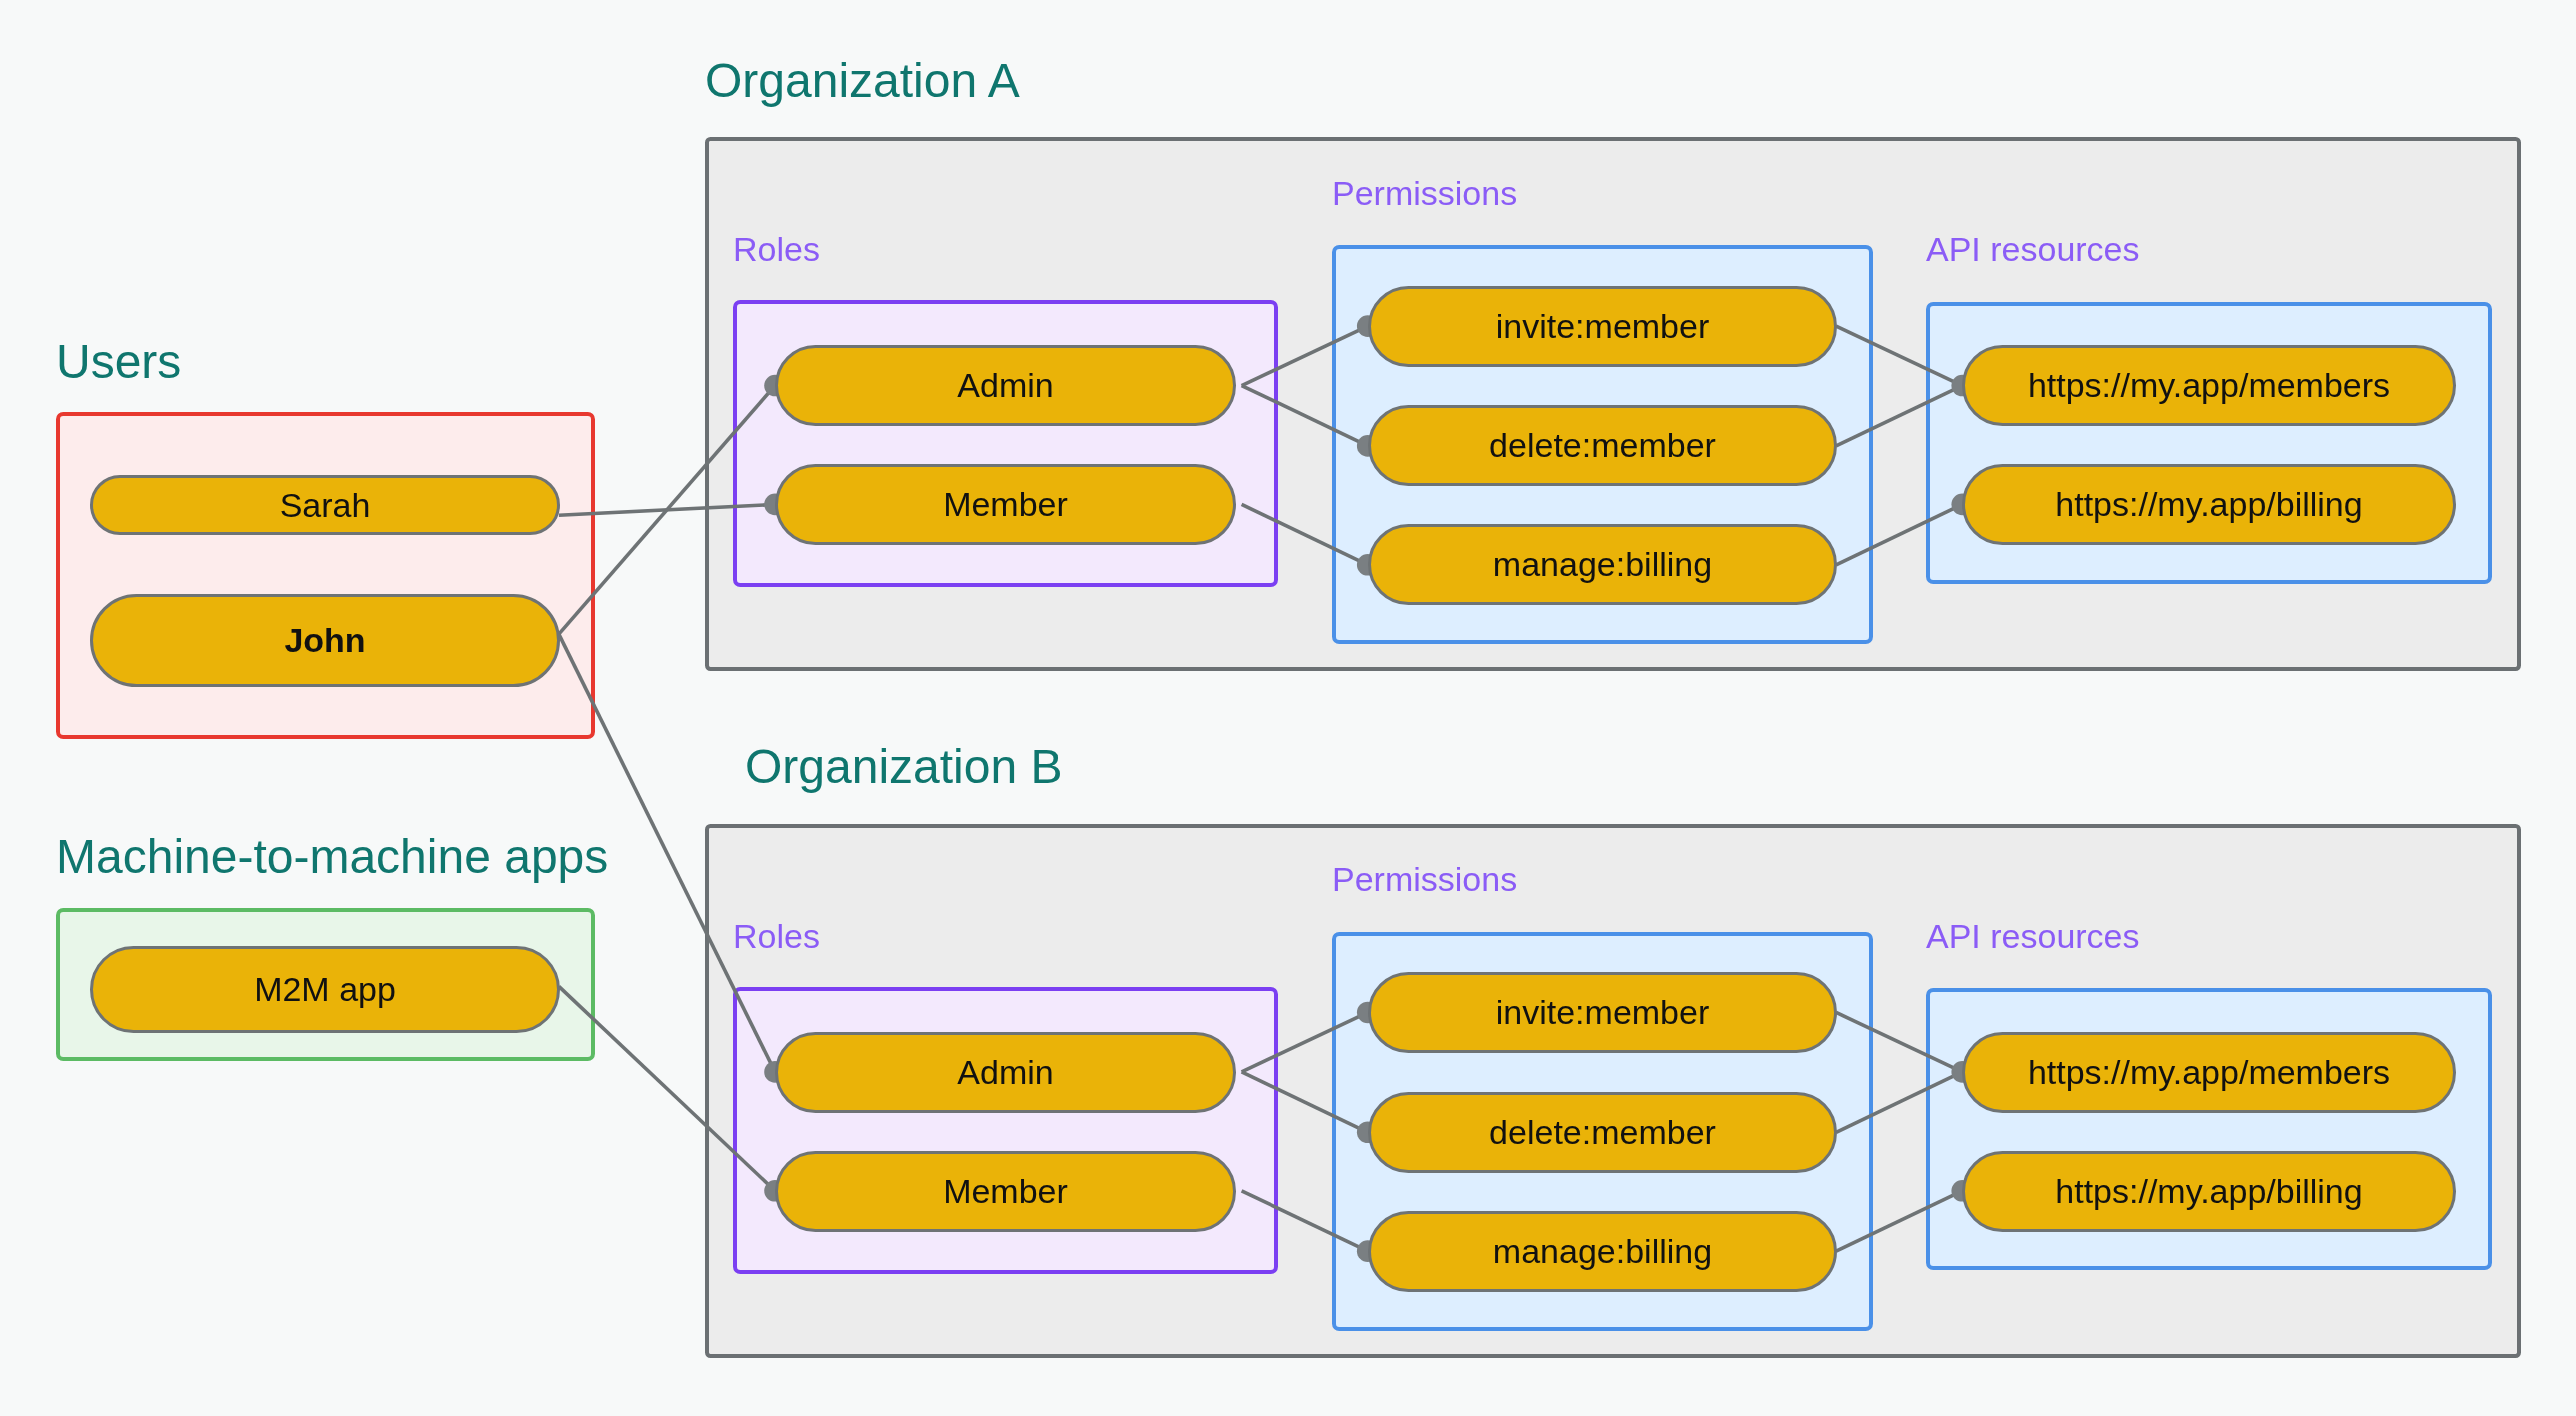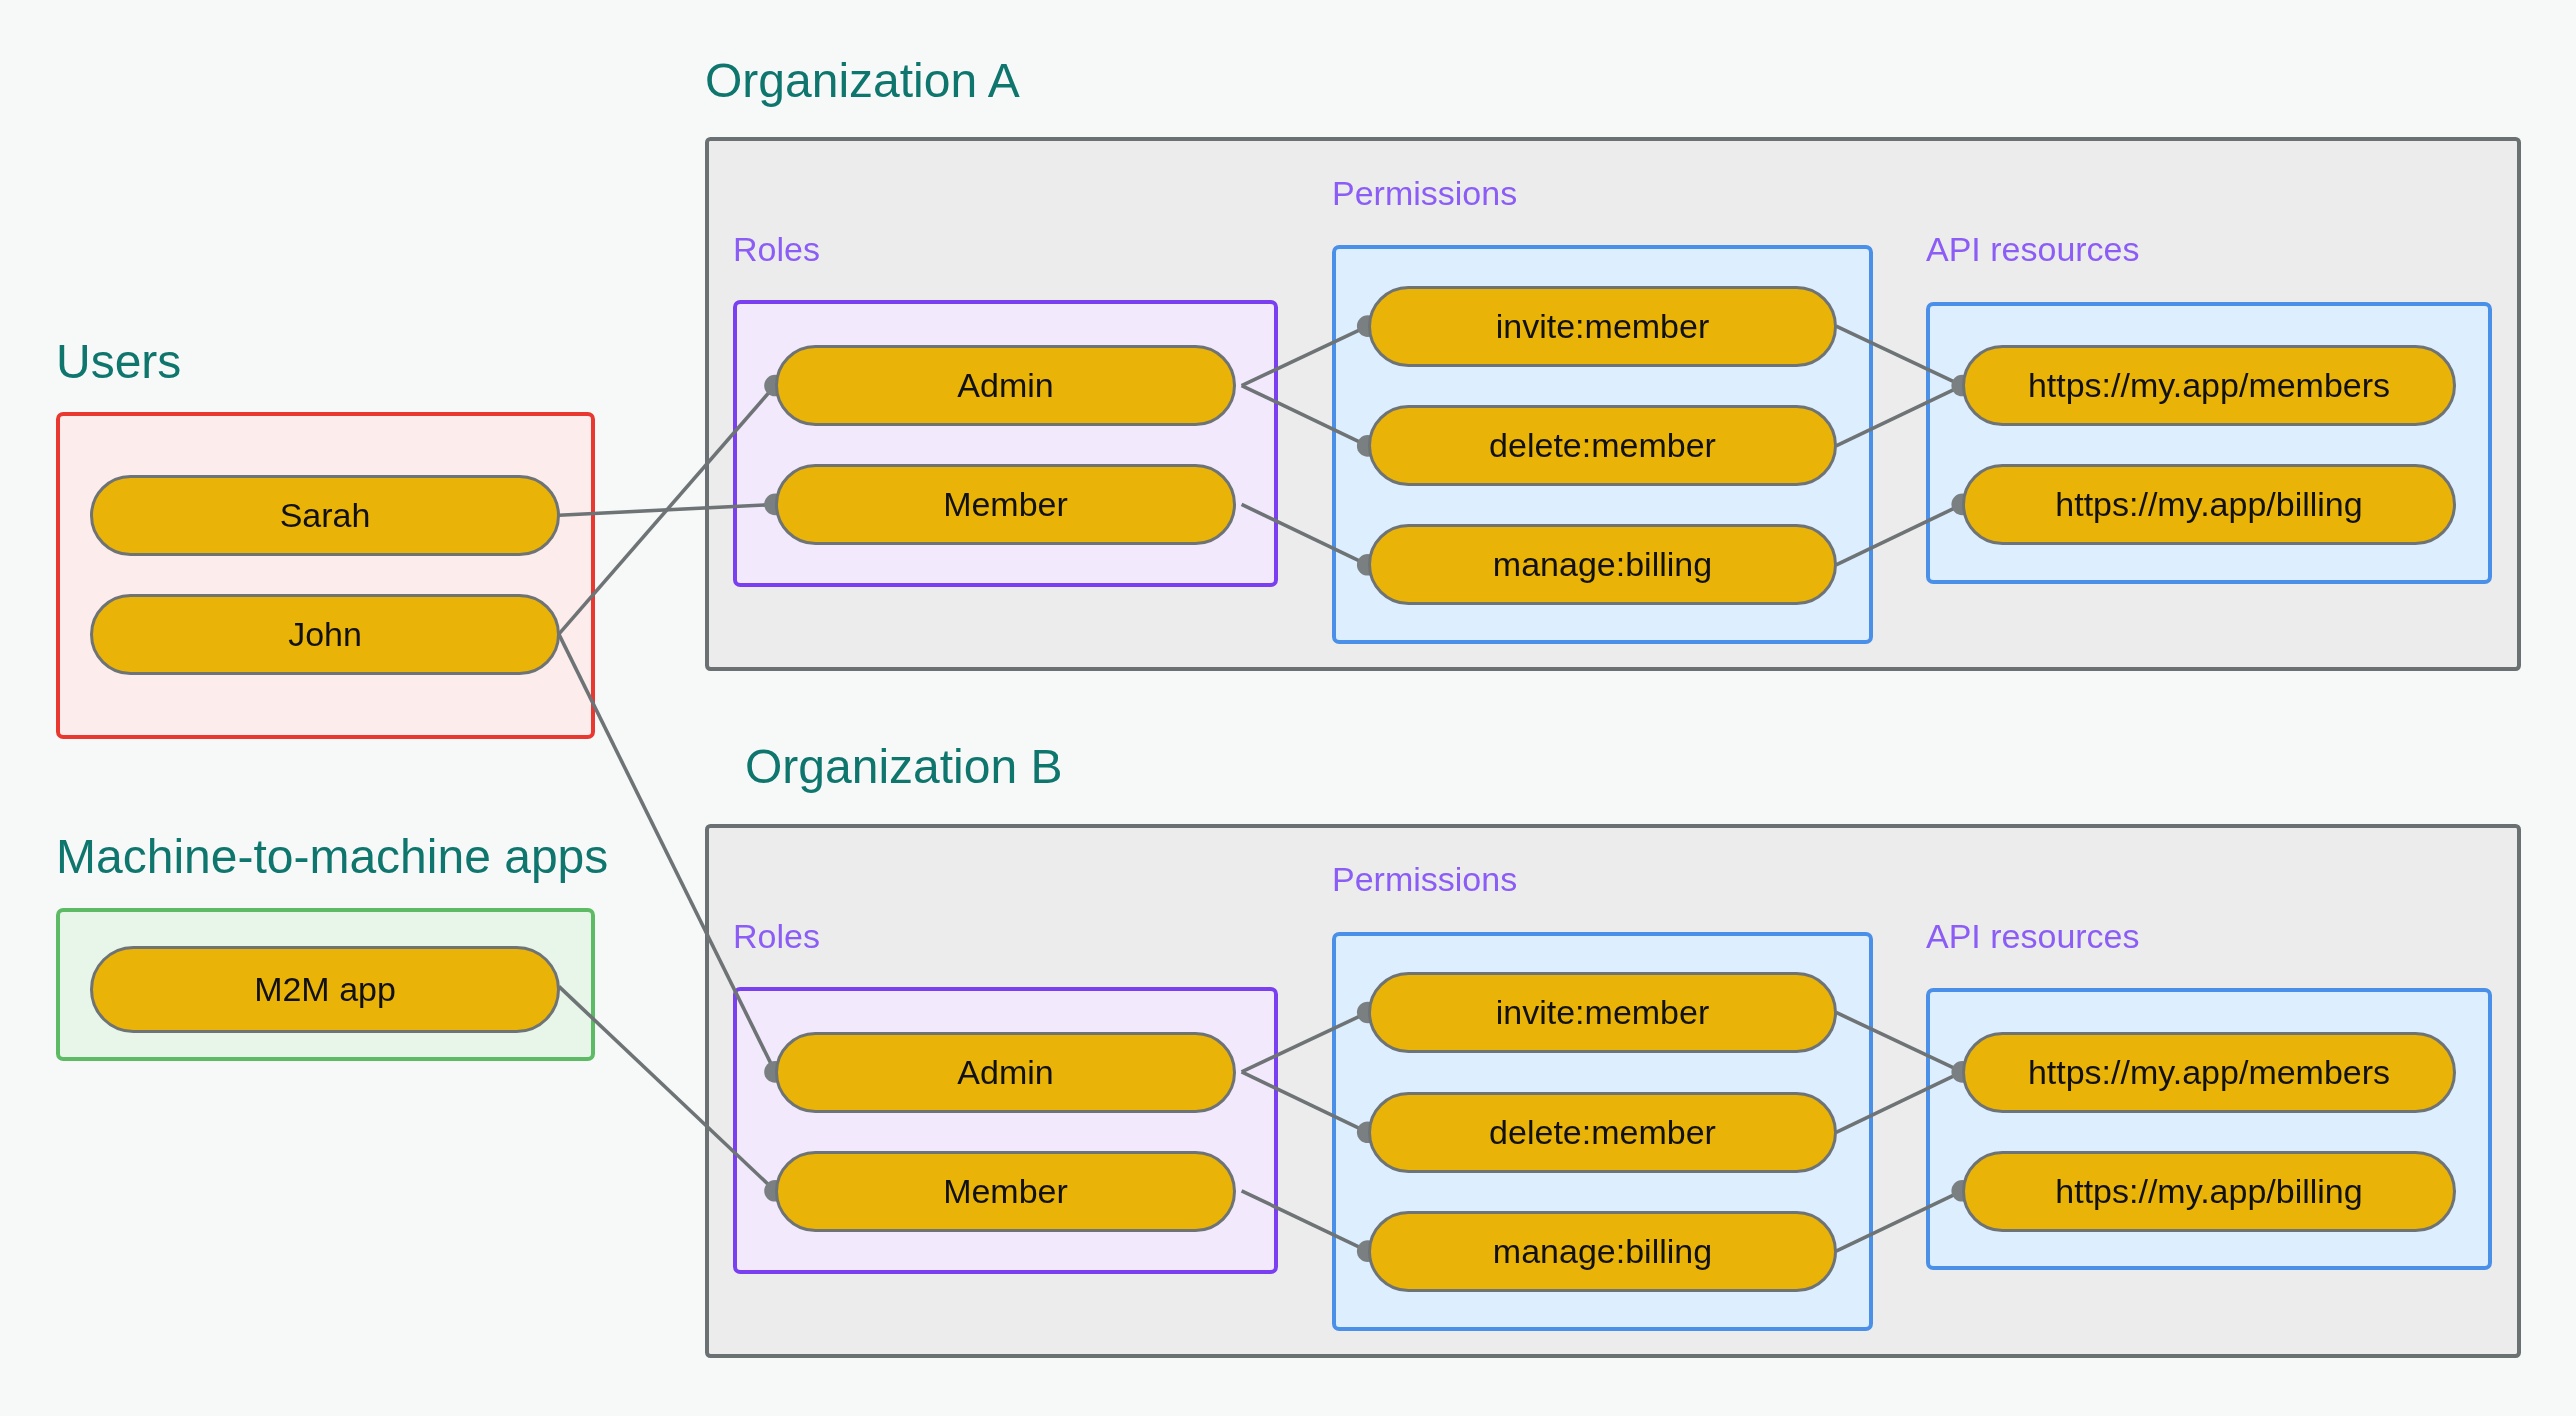--- a/index.html
+++ b/index.html
@@ -137,22 +137,22 @@
     <circle cx="1518" cy="1257" r="12"></circle>
     <circle cx="1518" cy="1389" r="12"></circle>
     <circle cx="2178" cy="1190" r="12"></circle>
     <circle cx="2178" cy="1322" r="12"></circle>
   </svg>
 
   <div class="group-label" style="left:56px; top:338px;">Users</div>
 
   <div class="box box-users" style="left:56px; top:412px; width:539px; height:327px;"></div>
 
-  <div class="pill" style="left:90px; top:475px; width:470px; height:81px;">Sarah</div>
-  <div class="pill" style="left:90px; top:594px; width:470px; height:81px;">John</div>
+  <div class="pill" style="left:90px; top:475px; width:470px; height:60px;">Sarah</div>
+  <div class="pill" style="left:90px; top:594px; width:470px; height:93px;font-weight:bold;">John</div>
 
   <div class="group-label" style="left:56px; top:833px;">Machine-to-machine apps</div>
 
   <div class="box box-m2m" style="left:56px; top:908px; width:539px; height:153px;"></div>
 
   <div class="pill" style="left:90px; top:946px; width:470px; height:87px;">M2M app</div>
 
   <div class="group-label" style="left:705px; top:57px;">Organization A</div>
 
   <div class="box box-org" style="left:705px; top:137px; width:1816px; height:534px;"></div>

